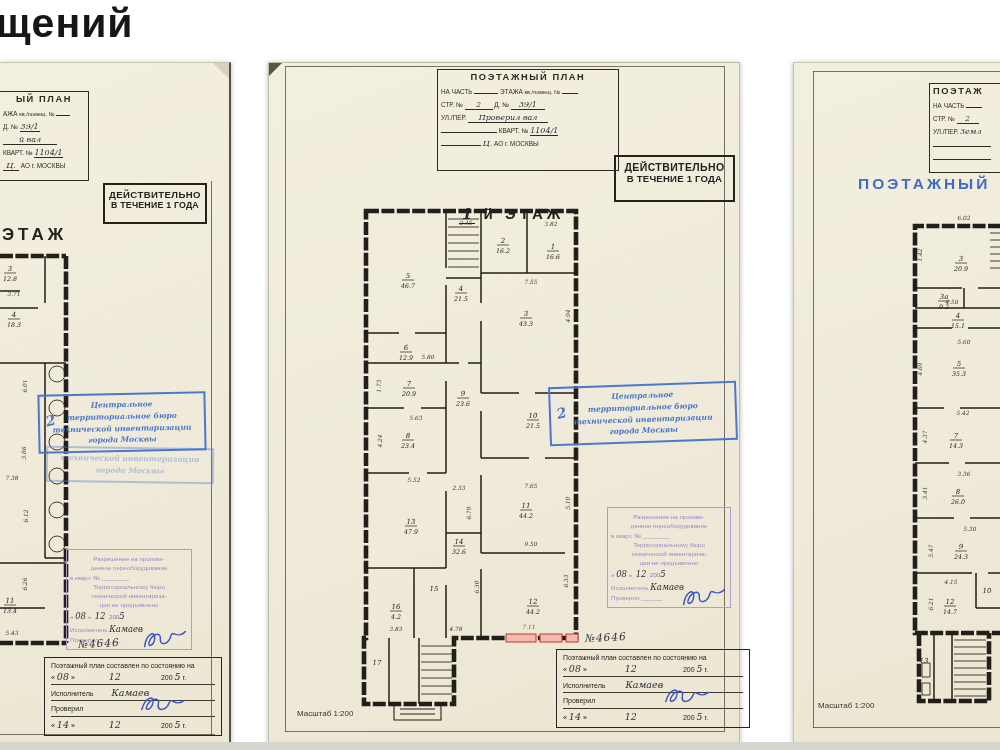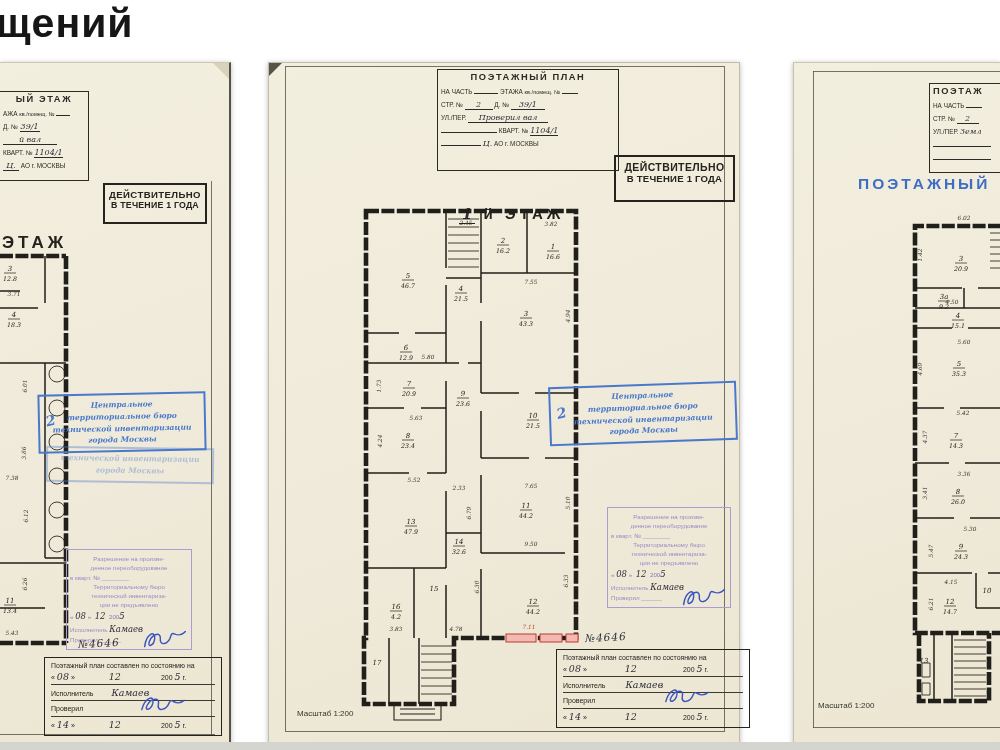--- a/index.html
+++ b/index.html
@@ -73,34 +73,34 @@
 <div class="canvas">
 
   <div class="heading">щений</div>
 
   <div class="paper doc-left">
     <div class="fold fold-left"></div>
     <div class="frameline" style="left:211px;top:118px;width:1px;height:554px;"></div>
     <div class="frameline" style="left:0;top:671px;width:215px;height:1px;"></div>
 
     <div class="tb" style="left:0;top:28px;width:88px;height:88px;border-left:none;">
-      <div class="r hd">ЫЙ ЭТАЖ</div>
+      <div class="r hd">ЫЙ ПЛАН</div>
       <div class="r"><span>АЖА</span> <span class="sm">кв./помещ. №</span> <span class="rule" style="min-width:14px;"></span></div>
       <div class="r"><span>Д. №</span> <span class="rule hand">39/1</span></div>
       <div class="r"><span class="rule hand" style="min-width:54px;">й вал</span></div>
       <div class="r"><span>КВАРТ. №</span> <span class="rule hand">1104/1</span></div>
       <div class="r"><span class="rule hand" style="min-width:16px;">Ц.</span> <span>АО г. МОСКВЫ</span></div>
     </div>
 
     <div class="validbox" style="left:103px;top:120px;width:100px;height:37px;">
       <div class="v1" style="font-size:9.6px;">ДЕЙСТВИТЕЛЬНО</div>
       <div class="v2" style="font-size:8.8px;">В ТЕЧЕНИЕ 1 ГОДА</div>
     </div>
 
-    <div class="floorlab" style="left:2px;top:170px;">ЭТАЖ</div>
+    <div class="floorlab" style="left:2px;top:162px;">ЭТАЖ</div>
 
     <svg class="plansvg" width="229" height="682" viewBox="0 0 229 682">
       <path class="wout" d="M0,193 H66 M66,193 V580 M0,580 H66"></path>
       <path class="win" d="M0,245 H38 M0,300 H66 M45,300 V495 M45,495 H66 M0,500 H66 M0,545 H45 M45,193 V240"></path>
       <path class="win" d="M0,228 H20"></path>
       <circle cx="57" cy="311" r="8" class="wthin" fill="none" stroke-width="1.4"></circle>
       <circle cx="57" cy="345" r="8" class="wthin" fill="none" stroke-width="1.4"></circle>
       <circle cx="57" cy="379" r="8" class="wthin" fill="none" stroke-width="1.4"></circle>
       <circle cx="57" cy="413" r="8" class="wthin" fill="none" stroke-width="1.4"></circle>
       <circle cx="57" cy="447" r="8" class="wthin" fill="none" stroke-width="1.4"></circle>

